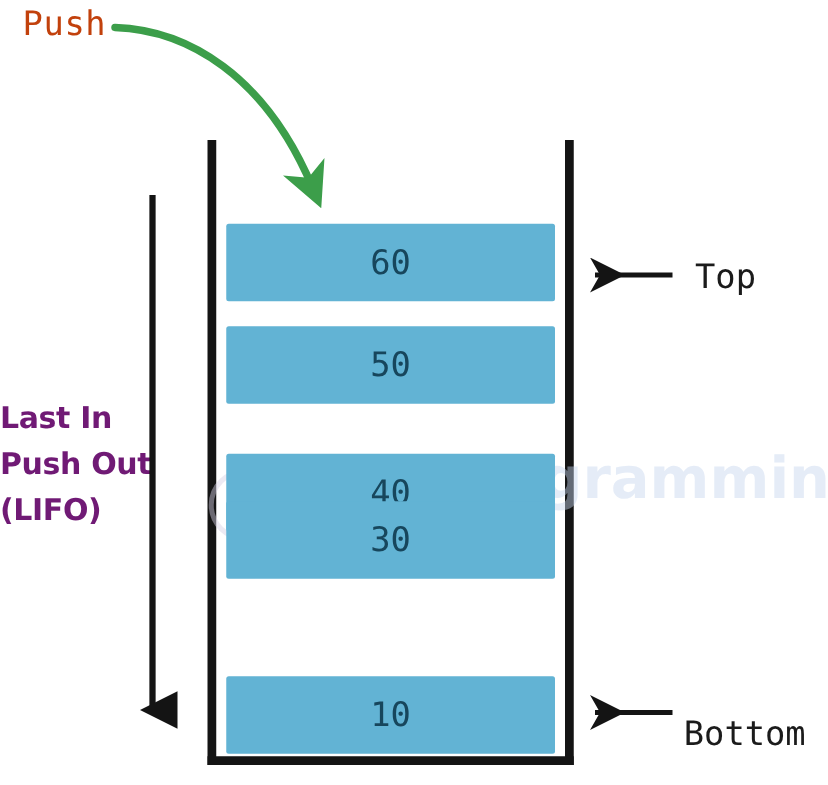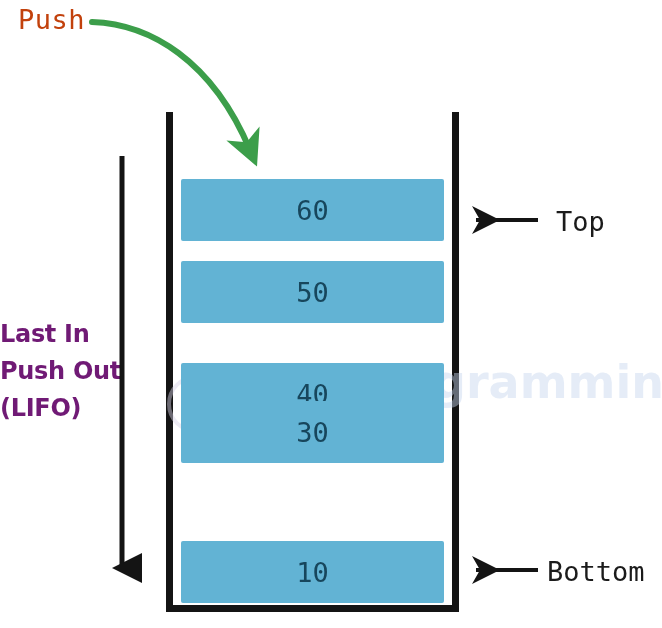--- a/index.html
+++ b/index.html
@@ -77,21 +77,21 @@
 
   
   .side-label {
     position: absolute;
     font-family: "DejaVu Sans Mono", monospace;
     font-size: 27px;
     color: #1B1B1B;
     white-space: nowrap;
   }
   #label-top    { left: 556px; top: 206px; }
-  #label-bottom { left: 547px; top: 556px; }
+  #label-bottom { left: 547px; top: 572px; }
 
   
   svg.overlay {
     position: absolute;
     left: 0;
     top: 0;
     width: 662px;
     height: 628px;
     pointer-events: none;
   }

